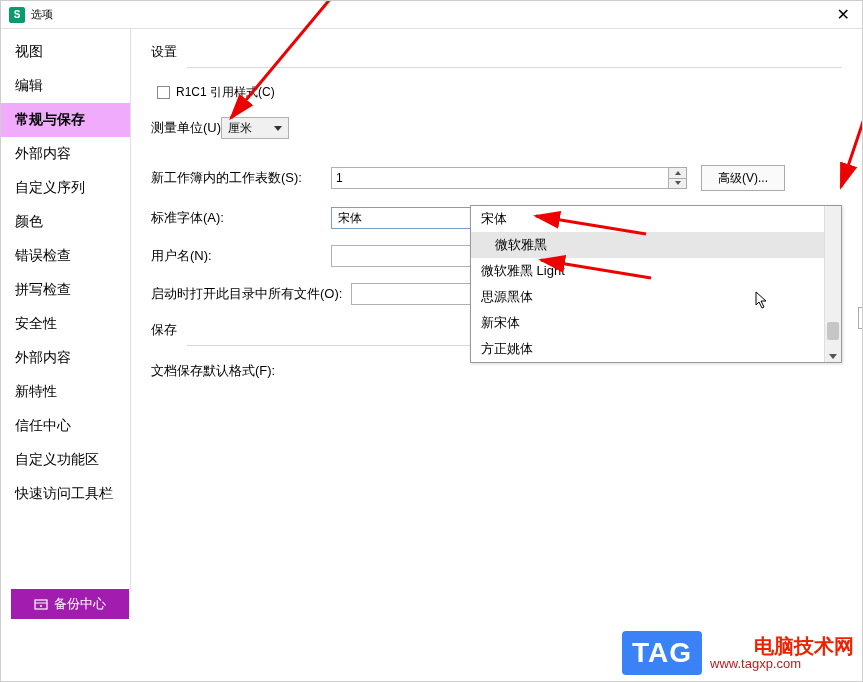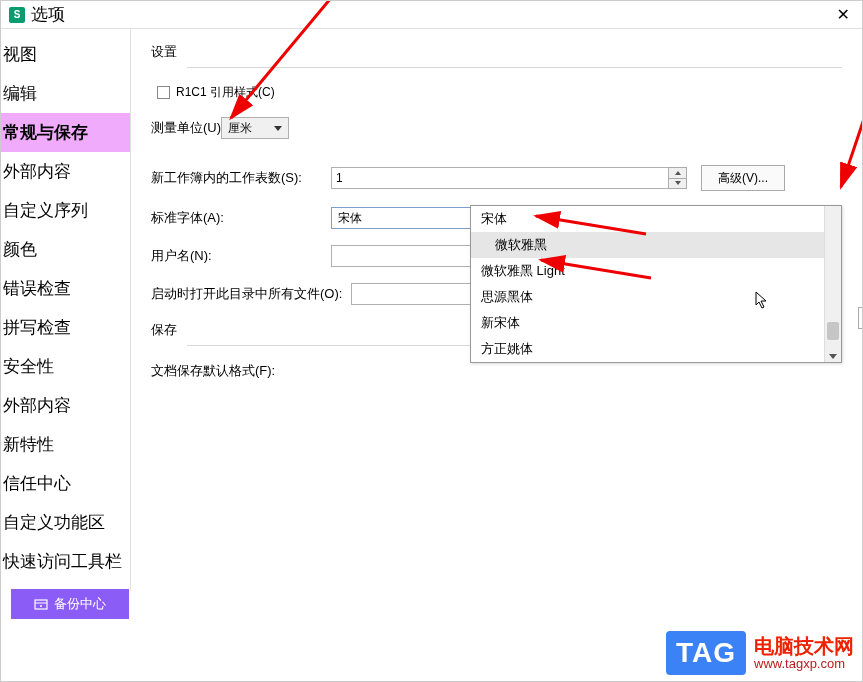--- a/index.html
+++ b/index.html
@@ -1,23 +1,23 @@
 <!DOCTYPE html>
 <html><head>
   <meta charset="utf-8">
   <style>
     * { box-sizing: border-box; margin: 0; padding: 0; }
     body { font-family: "Microsoft YaHei", sans-serif; font-size: 12px; background: #fff; width: 863px; height: 682px; position: relative; overflow: hidden; border: 1px solid #ccc;}
     .titlebar { height: 28px; display: flex; align-items: center; padding: 0 8px; border-bottom: 1px solid #e0e0e0; background:#fff; }
     .app-icon { width: 16px; height: 16px; background: #0a9b6f; display:inline-flex; align-items:center; justify-content:center; color:#fff; font-size:10px; font-weight:bold; border-radius:2px; margin-right:6px;}
-    .titlebar-title { flex: 1; font-size: 17px; }
+    .titlebar-title { flex: 1; font-size: 11px; }
     .close-x { font-size: 16px; cursor: pointer; padding:0 4px;}
     .main { display: flex; height: 562px; }
     .sidebar { width: 130px; border-right: 1px solid #e0e0e0; padding-top: 6px; }
-    .sidebar-item { padding: 8px 2px; font-size: 17px; cursor: pointer; }
+    .sidebar-item { padding: 8px 14px; font-size: 14px; cursor: pointer; }
     .sidebar-item.active { background: #f0abfc; font-weight: bold; }
     .content { flex: 1; padding: 14px 20px; position: relative; }
     .section-title { font-size: 13px; margin-bottom: 6px; margin-top: 0; }
     .section-hr { border: none; border-top: 1px solid #d8d8d8; margin-left: 36px; margin-bottom:16px;}
     .row { display: flex; align-items: center; margin-bottom: 16px; }
     .form-label { width: 180px; font-size: 13px; }
     .checkbox-row { margin-left: 6px; }
     .chk { width:13px; height:13px; border:1px solid #888; display:inline-block; vertical-align:middle; margin-right:6px;}
     input.txt { border:1px solid #b0b0b0; height:22px; padding:0 4px; font-size:12px; }
     .select-small { width:68px; height:22px; border:1px solid #b0b0b0; background:#f0f0f0; display:inline-flex; align-items:center; padding:0 6px; justify-content:space-between;}
@@ -26,26 +26,26 @@
     .caret-down { width:0; height:0; border-left:4px solid transparent; border-right:4px solid transparent; border-top:5px solid #333;}
     .btn { border:1px solid #aaa; height:24px; padding:12px 16px; background:#fafafa; cursor:pointer; display:inline-flex; align-items:center; font-size:12px;}
     .size-select { width:52px; height:22px; border:1px solid #aaa; display:inline-flex; align-items:center; padding:0 6px; justify-content:space-between; margin-left:2px;}
     .dropdown { position:absolute; left:339px; top:176px; width:372px; border:1px solid #999; background:#fff; box-shadow:1px 1px 3px rgba(0,0,0,.15); z-index:10;}
     .dropdown-item { padding:4px 10px; font-size:13px; cursor:pointer;}
     .dropdown-item.hover { background:#e6e6e6;padding-left:24px; }
     .dropdown-scroll { position:absolute; right:0; top:0; width:17px; height:100%; background:#f0f0f0; border-left:1px solid #ddd;}
     .scroll-thumb{ position:absolute; left:2px; right:2px; top:116px; height:18px; background:#c6c6c6; border-radius:2px;}
     .scroll-caret-down{ position:absolute; bottom:3px; left:4px; width:0; height:0; border-left:4px solid transparent;border-right:4px solid transparent;border-top:5px solid #555;}
     .bottom-bar { position:absolute; left:0; bottom:60px; width:130px; height:32px;}
-    .backup-btn { width:118px; height:30px; background:#8b5cf6; color:#fff; display:flex; align-items:center; justify-content:center; cursor:pointer; margin-left:10px; font-size:13px;}
+    .backup-btn { width:118px; height:30px; background:#a21caf; color:#fff; display:flex; align-items:center; justify-content:center; cursor:pointer; margin-left:10px; font-size:13px;}
     .backup-btn svg{ margin-right:6px;}
     .tag-badge{ position:absolute; right:8px; bottom:6px; display:flex; align-items:center;}
     .tag-box{ background:#3b82f6; color:#fff; font-size:28px; font-weight:bold; padding:6px 10px; border-radius:4px; letter-spacing:1px;}
     .tag-txt{ margin-left:8px; }
-    .tag-txt .l1{ color:#e20; font-size:20px; font-weight:bold; line-height:1;}
+    .tag-txt .l1{ color:#e20; font-size:20px; font-weight:bold; line-height:1;margin-left:44px;}
     .tag-txt .l2{ color:#b91c1c; font-size:13px; }
     .arrow{ position:absolute; pointer-events:none; z-index:50;}
     .format-select{ position:absolute; left:727px; top:278px; width:110px; height:22px; border:1px solid #aaa; display:inline-flex; align-items:center; padding:0 4px; justify-content:space-between;}
     .spinner{ width:18px; height:22px; border:1px solid #aaa; border-left:none; background:#f0f0f0; display:flex; flex-direction:column;}
     .spinner div{ flex:1; display:flex; align-items:center; justify-content:center;}
     .spinner div:first-child{ border-bottom:1px solid #aaa;}
     .tinycaret-up{border-left:3px solid transparent;border-right:3px solid transparent;border-bottom:4px solid #555;}
     .tinycaret-down{border-left:3px solid transparent;border-right:3px solid transparent;border-top:4px solid #555;}
     .cursor-arrow{ position:absolute; left:624px; top:262px; z-index:60; font-size:16px;}
   </style>

